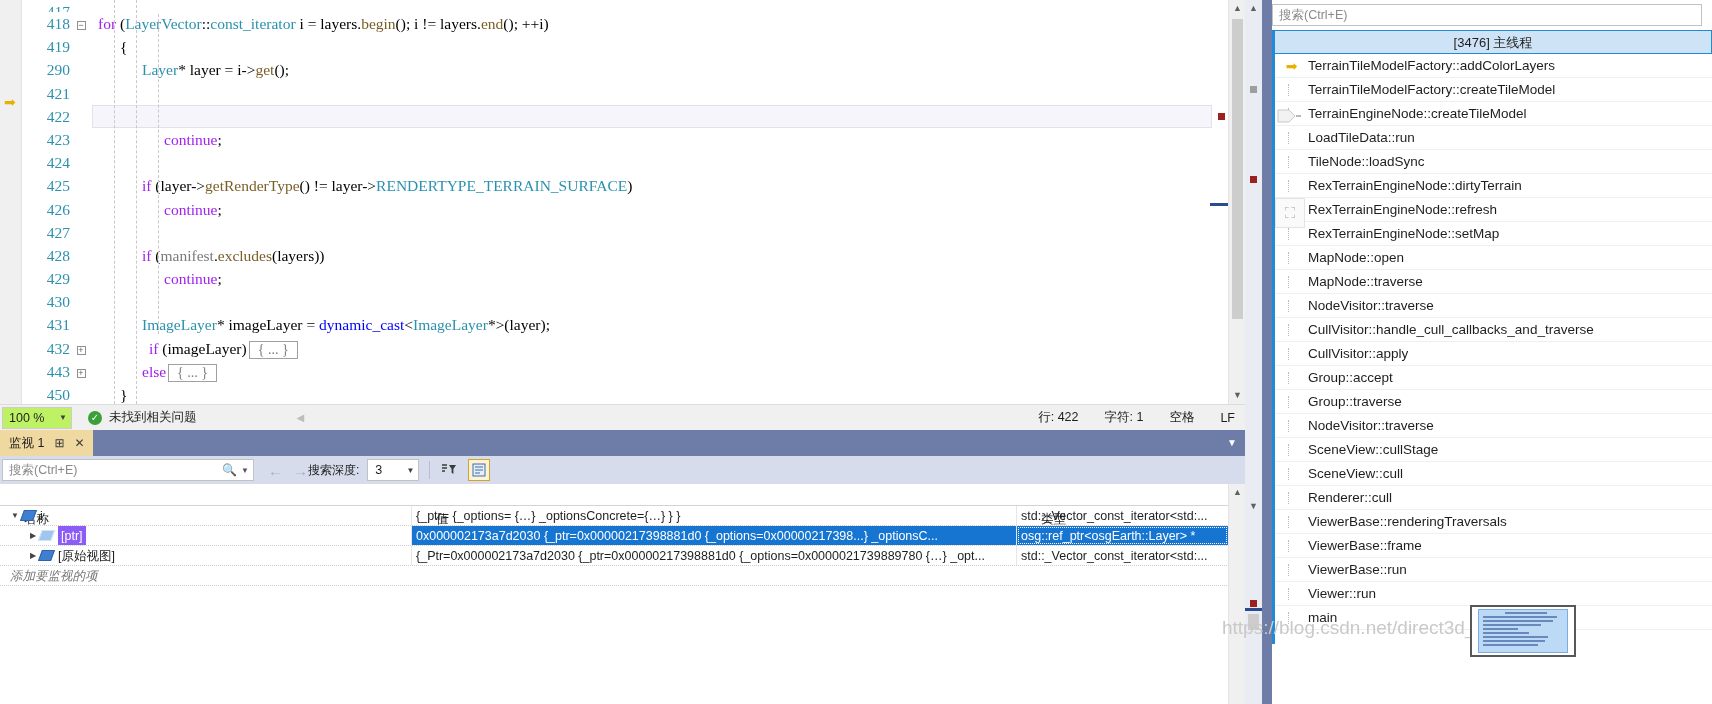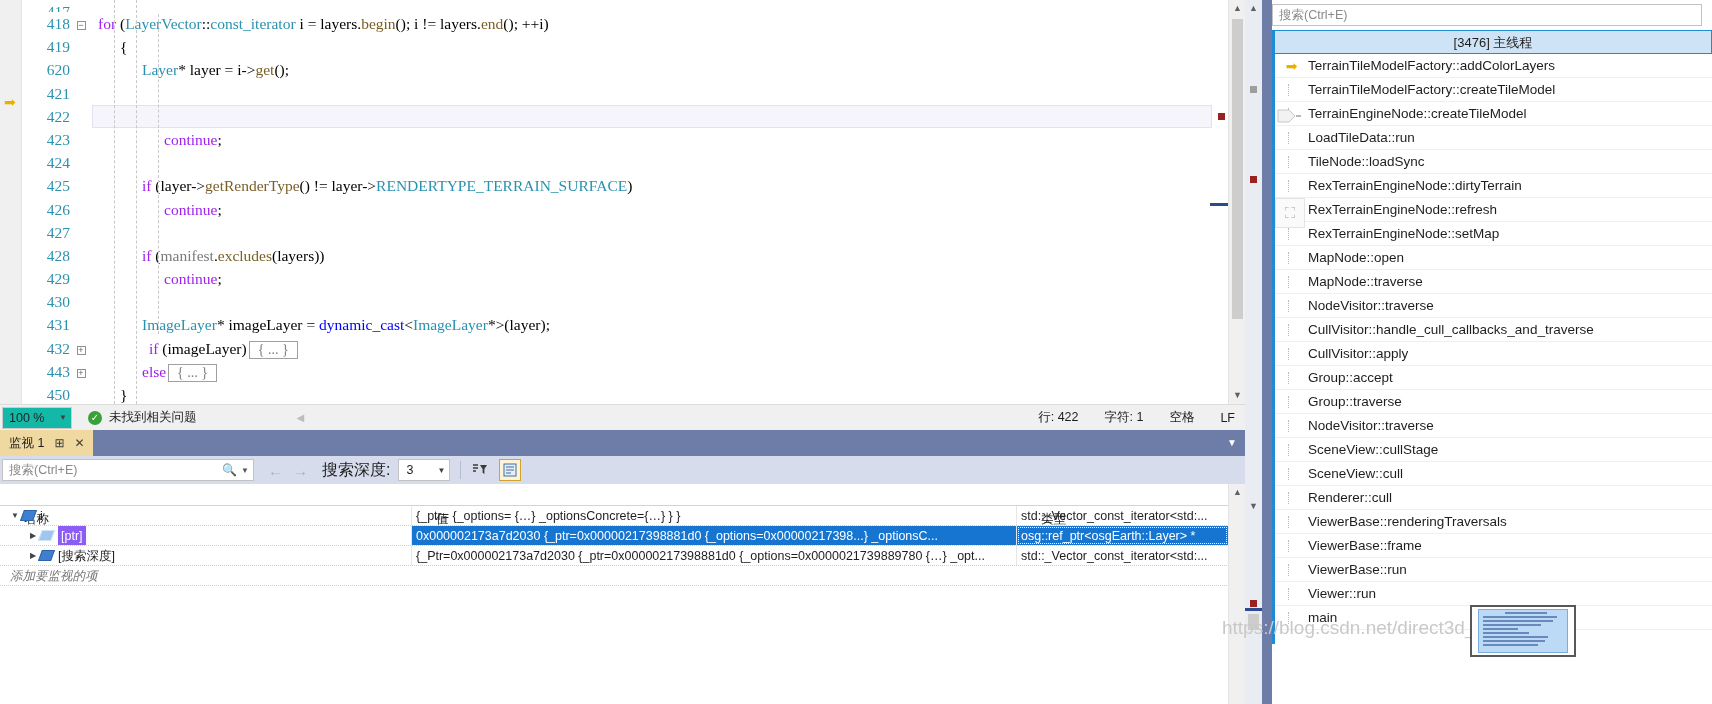--- a/index.html
+++ b/index.html
@@ -148,21 +148,21 @@
   #ed-status {
     position: absolute; left: 0; top: 404px;
     width: 1245px; height: 26px;
     background: #f0f0f0;
     border-top: 1px solid #dcdcdc;
     display: flex; align-items: center;
     font-size: 12.5px; color: #1e1e1e;
   }
   #zoom-combo {
     width: 70px; height: 22px; margin-left: 2px;
-    background: #14b8a6; border: 1px solid #cccccc;
+    background: #bef264; border: 1px solid #cccccc;
     display: flex; align-items: center; justify-content: space-between;
     padding: 0 4px 0 6px;
     font-size: 12.5px;
   }
   #zoom-combo .caret { font-size: 8px; color: #404040; }
   #issue-box { display: flex; align-items: center; margin-left: 16px; }
   .ok-circle {
     width: 14px; height: 14px; border-radius: 50%;
     background: #3aa13a; color: #ffffff;
     font-size: 10px; line-height: 14px; text-align: center;
@@ -209,21 +209,21 @@
   #watch-search {
     width: 252px; height: 22px; margin-left: 2px;
     background: #ffffff; border: 1px solid #c2c2c2;
     display: flex; align-items: center;
     padding: 0 4px 0 6px;
     font-size: 12.5px; color: #8a8a8a;
   }
   #watch-search .srch-icon { margin-left: auto; color: #333; font-size: 12px; }
   #watch-search .srch-caret { margin-left: 4px; color: #555; font-size: 8px; }
   .nav-arrow { color: #a9b0c4; font-size: 15px; margin-left: 14px; }
-  #depth-label { margin-left: 14px; font-size: 16px; color: #1e1e1e; }
+  #depth-label { font-size: 12px; color: #1e1e1e; }
   #depth-combo {
     width: 52px; height: 22px; margin-left: 8px;
     background: #ffffff; border: 1px solid #c2c2c2;
     display: flex; align-items: center; justify-content: space-between;
     padding: 0 4px 0 7px; font-size: 12.5px;
   }
   #depth-combo .caret { font-size: 8px; color: #404040; }
   .tb-sep {
     width: 1px; height: 18px; background: #b6bdd0; margin-left: 10px;
   }
@@ -409,21 +409,21 @@
 
     <div id="editor-area">
       <div id="indicator-margin">
         <div class="curarrow" style="top:95px;">➡</div>
       </div>
       <div id="code-scroll">
         <div id="code-lines">
             <div class="code-line" style="height: 12px; overflow: hidden;"><span class="ln">417</span><span class="outl">&nbsp;</span><span class="code-txt" style="margin-left: 0px;"></span></div>
             <div class="code-line"><span class="ln">418</span><span class="outl"><span class="obox">−</span></span><span class="code-txt" style="margin-left: 0px;"><span class="kp">for</span><span class="pl"> (</span><span class="t">LayerVector</span><span class="pl">::</span><span class="t">const_iterator</span><span class="pl"> i = layers.</span><span class="fn">begin</span><span class="pl">(); i != layers.</span><span class="fn">end</span><span class="pl">(); ++i)</span></span></div>
             <div class="code-line"><span class="ln">419</span><span class="outl">&nbsp;</span><span class="code-txt" style="margin-left: 22px;"><span class="pl">{</span></span></div>
-            <div class="code-line"><span class="ln">620</span><span class="outl">&nbsp;</span><span class="code-txt" style="margin-left: 44px;"><span class="t">Layer</span><span class="pl">* layer = i-&gt;</span><span class="fn">get</span><span class="pl">();</span></span></div>
+            <div class="code-line"><span class="ln">290</span><span class="outl">&nbsp;</span><span class="code-txt" style="margin-left: 44px;"><span class="t">Layer</span><span class="pl">* layer = i-&gt;</span><span class="fn">get</span><span class="pl">();</span></span></div>
             <div class="code-line"><span class="ln">421</span><span class="outl">&nbsp;</span><span class="code-txt" style="margin-left: 44px;"></span></div>
             <div class="code-line"><div class="hl-line"></div><span class="ln">422</span><span class="outl">&nbsp;</span><span class="code-txt" style="margin-left: 44px;"><span class="kp">if</span><span class="pl"> (!layer-&gt;</span><span class="fn">isOpen</span><span class="pl">())</span><span class="elapsed">&nbsp;&nbsp;&nbsp;已用时间 <small>&lt;= 1ms</small></span></span></div>
             <div class="code-line"><span class="ln">423</span><span class="outl">&nbsp;</span><span class="code-txt" style="margin-left: 66px;"><span class="kp">continue</span><span class="pl">;</span></span></div>
             <div class="code-line"><span class="ln">424</span><span class="outl">&nbsp;</span><span class="code-txt" style="margin-left: 44px;"></span></div>
             <div class="code-line"><span class="ln">425</span><span class="outl">&nbsp;</span><span class="code-txt" style="margin-left: 44px;"><span class="kp">if</span><span class="pl"> (layer-&gt;</span><span class="fn">getRenderType</span><span class="pl">() != layer-&gt;</span><span class="t">RENDERTYPE_TERRAIN_SURFACE</span><span class="pl">)</span></span></div>
             <div class="code-line"><span class="ln">426</span><span class="outl">&nbsp;</span><span class="code-txt" style="margin-left: 66px;"><span class="kp">continue</span><span class="pl">;</span></span></div>
             <div class="code-line"><span class="ln">427</span><span class="outl">&nbsp;</span><span class="code-txt" style="margin-left: 44px;"></span></div>
             <div class="code-line"><span class="ln">428</span><span class="outl">&nbsp;</span><span class="code-txt" style="margin-left: 44px;"><span class="kp">if</span><span class="pl"> (</span><span class="mem">manifest</span><span class="pl">.</span><span class="fn">excludes</span><span class="pl">(layers))</span></span></div>
             <div class="code-line"><span class="ln">429</span><span class="outl">&nbsp;</span><span class="code-txt" style="margin-left: 66px;"><span class="kp">continue</span><span class="pl">;</span></span></div>
             <div class="code-line"><span class="ln">430</span><span class="outl">&nbsp;</span><span class="code-txt" style="margin-left: 44px;"></span></div>
@@ -524,21 +524,21 @@
                 <span class="vicon"></span>
                 <span class="lbl">[ptr]</span>
               </div>
               <div class="cell c-val">0x000002173a7d2030 {_ptr=0x00000217398881d0 {_options=0x00000217398...} _optionsC...</div>
               <div class="cell c-type">osg::ref_ptr&lt;osgEarth::Layer&gt; *</div>
             </div>
             <div class="wrow">
               <div class="cell c-name" style="padding-left: 26px;">
                 <span class="tri">▶</span>
                 <span class="vicon"></span>
-                <span class="lbl">[搜索深度]</span>
+                <span class="lbl">[原始视图]</span>
               </div>
               <div class="cell c-val">{_Ptr=0x000002173a7d2030 {_ptr=0x00000217398881d0 {_options=0x0000021739889780 {…} _opt...</div>
               <div class="cell c-type">std::_Vector_const_iterator&lt;std:...</div>
             </div>
           </div>
         <div id="wg-addrow">添加要监视的项</div>
         <div id="wg-vscroll">
           <div class="sb-arrow sb-up">▲</div>
         </div>
       </div>

